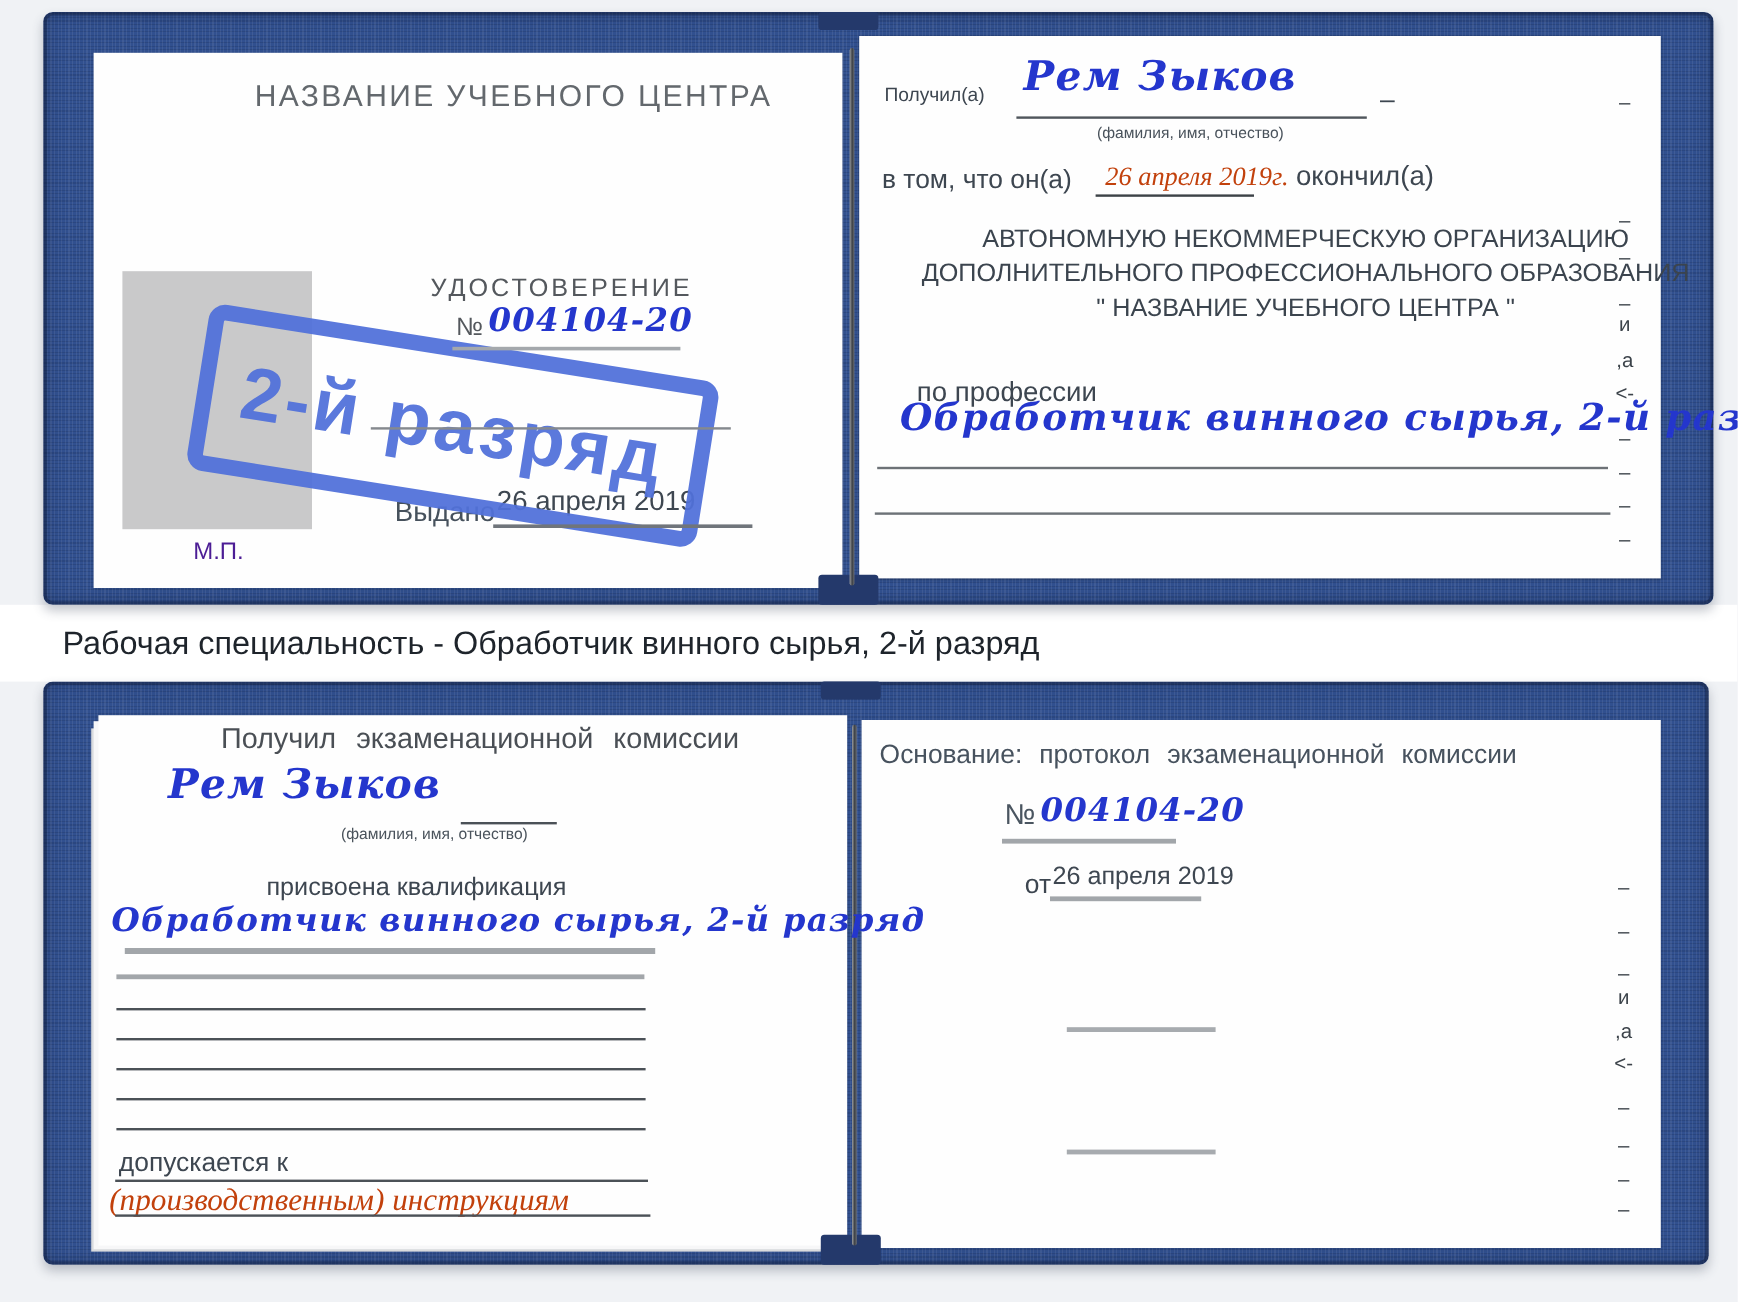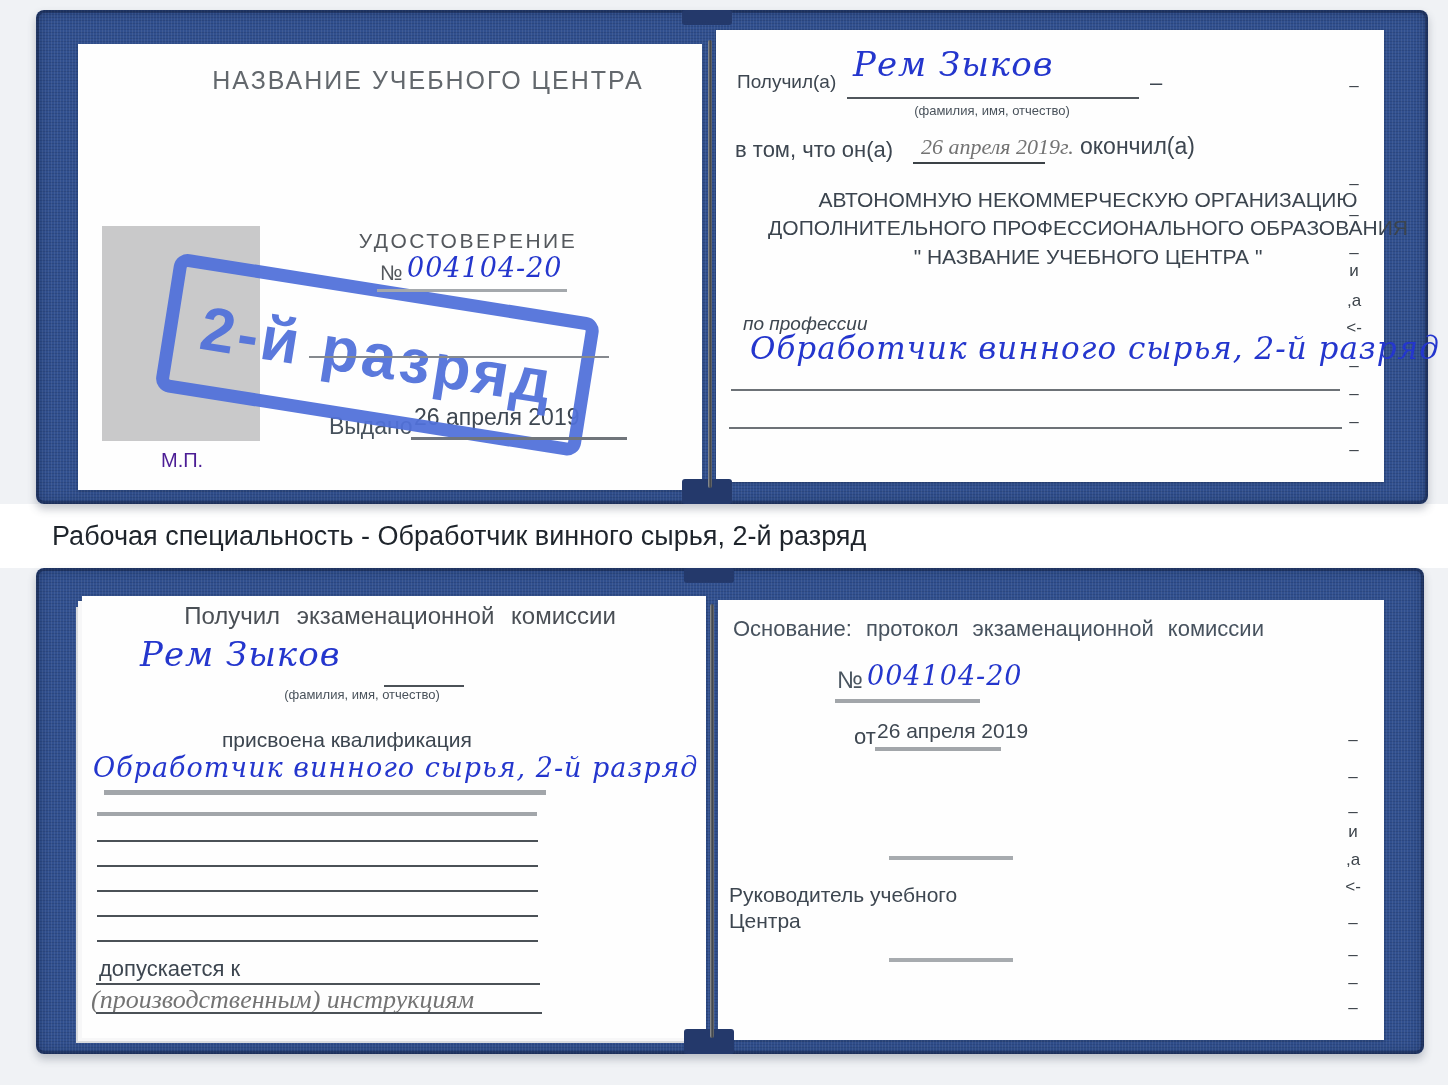--- a/index.html
+++ b/index.html
@@ -11,22 +11,22 @@
       repeating-linear-gradient(0deg, rgba(5,15,40,.14) 0 1px, transparent 1px 3px);
     box-shadow: inset 0 0 0 3px rgba(14,24,52,.38), inset 0 0 14px rgba(10,18,40,.35), 0 5px 9px rgba(60,70,90,.30);
     z-index:1;}
   .notch{position:absolute;background:#24396b;z-index:3;border-radius:3px;}
   .page{position:absolute;background:#fefefe;z-index:2;box-shadow:0 1px 3px rgba(0,0,0,.22);}
   .page-stack{box-shadow:-5px 4px 0 -1px #f7f7f8, -9px 8px 0 -3px #d9dbde, 0 1px 3px rgba(0,0,0,.22);}
   .spine{position:absolute;width:4px;background:linear-gradient(90deg,#9a9da1,#3c4045 55%,#6d7075);z-index:3;border-radius:2px;}
   .t{position:absolute;z-index:4;color:#3d4650;white-space:nowrap;}
   .center{text-align:center;margin-left:38px;}
   .ln{position:absolute;z-index:5;}
-  .hw{font-family:"DejaVu Serif", serif;font-style:italic;color:#2436cd;letter-spacing:1px;z-index:4;}
-  .si{font-family:"Liberation Serif", serif;font-style:italic;color:#737373;}
+  .hw{font-family:"DejaVu Serif", serif;font-style:italic;color:#2436cd;letter-spacing:1px;z-index:4;font-weight:bold;}
+  .si{font-family:"Liberation Serif", serif;font-style:italic;color:#c2410c;}
   .stamp{position:absolute;left:176px;top:252px;width:404px;height:114px;z-index:4;
      border:13px solid #5171da;border-radius:14px;opacity:.94;
      transform:rotate(9deg);transform-origin:top left;
      display:flex;align-items:center;justify-content:center;}
   .stamp span{font-size:62px;font-weight:bold;color:#5171da;letter-spacing:3px;white-space:nowrap;}
   .photo{position:absolute;left:102px;top:226px;width:158px;height:215px;background:#c9c9ca;z-index:2;}
   .band{position:absolute;left:0;top:504px;width:1448px;height:64px;background:#ffffff;z-index:0;}
   .mm{position:absolute;width:26px;text-align:center;font-size:17px;color:#3c434a;z-index:4;}
   .pre{white-space:pre-line;line-height:26px;}
 </style>
@@ -53,33 +53,33 @@
   <div class="ln" style="left:377px;top:289px;width:190px;height:3px;background:#a4a8ac;"></div>
   <div class="ln" style="left:309px;top:356px;width:300px;height:2px;background:#85898e;"></div>
   <div class="t" style="left:329px;top:413px;font-size:23px;color:#46515c;">Выдано</div>
   <div class="t" style="left:414px;top:404px;font-size:23px;color:#3e4751;">26 апреля 2019</div>
   <div class="ln" style="left:411px;top:437px;width:216px;height:3px;background:#70757b;"></div>
   <div class="t" style="left:161px;top:449px;font-size:20px;color:#4c1d95;">М.П.</div>
   <div class="stamp">
     <span>2-й разряд</span>
   </div>
 
-  <div class="t" style="left:737px;top:71px;font-size:19px;">Получил(а)</div>
+  <div class="t" style="left:737px;top:71px;font-size:16px;">Получил(а)</div>
   <div class="t hw" style="left:853px;top:44px;font-size:34px;">Рем Зыков</div>
   <div class="ln" style="left:847px;top:97px;width:292px;height:2px;background:#50565c;"></div>
   <div class="t" style="left:1150px;top:70px;font-size:22px;">–</div>
   <div class="t center" style="left:808px;top:103px;width:292px;font-size:13px;color:#49525b;">(фамилия, имя, отчество)</div>
   <div class="t" style="left:735px;top:137px;font-size:22px;">в том, что он(а)</div>
   <div class="t si" style="left:921px;top:134px;font-size:22px;">26 апреля 2019г.</div>
   <div class="ln" style="left:913px;top:162px;width:132px;height:2px;background:#3c4247;"></div>
   <div class="t" style="left:1080px;top:133px;font-size:23px;">окончил(а)</div>
   <div class="t center" style="left:716px;top:216px;width:668px;font-size:21px;color:#3b444e;">ДОПОЛНИТЕЛЬНОГО ПРОФЕССИОНАЛЬНОГО ОБРАЗОВАНИЯ</div>
   <div class="t center" style="left:716px;top:188px;width:668px;font-size:21px;color:#3b444e;">АВТОНОМНУЮ НЕКОММЕРЧЕСКУЮ ОРГАНИЗАЦИЮ</div>
   <div class="t center" style="left:716px;top:245px;width:668px;font-size:21px;color:#3b444e;">"    НАЗВАНИЕ УЧЕБНОГО ЦЕНТРА    "</div>
-  <div class="t" style="left:743px;top:313px;font-size:19px;font-style:italic;">по профессии</div>
+  <div class="t" style="left:764px;top:313px;font-size:23px;">по профессии</div>
   <div class="t hw" style="left:750px;top:330px;font-size:31px;">Обработчик винного сырья, 2-й разряд</div>
   <div class="ln" style="left:731px;top:389px;width:609px;height:2px;background:#6d7277;"></div>
   <div class="ln" style="left:729px;top:427px;width:613px;height:2px;background:#6d7277;"></div>
 
   <span class="mm" style="left:1341px;top:76px;">–</span>
   <span class="mm" style="left:1341px;top:174px;">–</span>
   <span class="mm" style="left:1341px;top:205px;">–</span>
   <span class="mm" style="left:1341px;top:243px;">–</span>
   <span class="mm" style="left:1341px;top:261px;">и</span>
   <span class="mm" style="left:1341px;top:291px;">,а</span>
@@ -115,22 +115,20 @@
   <div class="ln" style="left:96px;top:1012px;width:446px;height:2px;background:#4b5157;"></div>
 
   <div class="t" style="left:733px;top:616px;font-size:22px;word-spacing:8px;color:#47525e;">Основание: протокол экзаменационной комиссии</div>
   <div class="t" style="left:837px;top:666px;font-size:24px;color:#4a5560;">№</div>
   <div class="t hw" style="left:867px;top:660px;font-size:27px;">004104-20</div>
   <div class="ln" style="left:835px;top:699px;width:145px;height:4px;background:#a2a6aa;"></div>
   <div class="t" style="left:854px;top:724px;font-size:22px;">от</div>
   <div class="t" style="left:877px;top:719px;font-size:21px;color:#3e4751;">26 апреля 2019</div>
   <div class="ln" style="left:875px;top:747px;width:126px;height:4px;background:#a2a6aa;"></div>
   <div class="ln" style="left:889px;top:856px;width:124px;height:4px;background:#a7abaf;"></div>
-  <div class="t pre" style="left:729px;top:882px;font-size:21px;white-space:pre-line;">Руководитель учебного
-Центра</div>
   <div class="ln" style="left:889px;top:958px;width:124px;height:4px;background:#a7abaf;"></div>
 
   <span class="mm" style="left:1340px;top:730px;">–</span>
   <span class="mm" style="left:1340px;top:767px;">–</span>
   <span class="mm" style="left:1340px;top:802px;">–</span>
   <span class="mm" style="left:1340px;top:822px;">и</span>
   <span class="mm" style="left:1340px;top:850px;">,а</span>
   <span class="mm" style="left:1340px;top:877px;">&lt;-</span>
   <span class="mm" style="left:1340px;top:913px;">–</span>
   <span class="mm" style="left:1340px;top:945px;">–</span>

